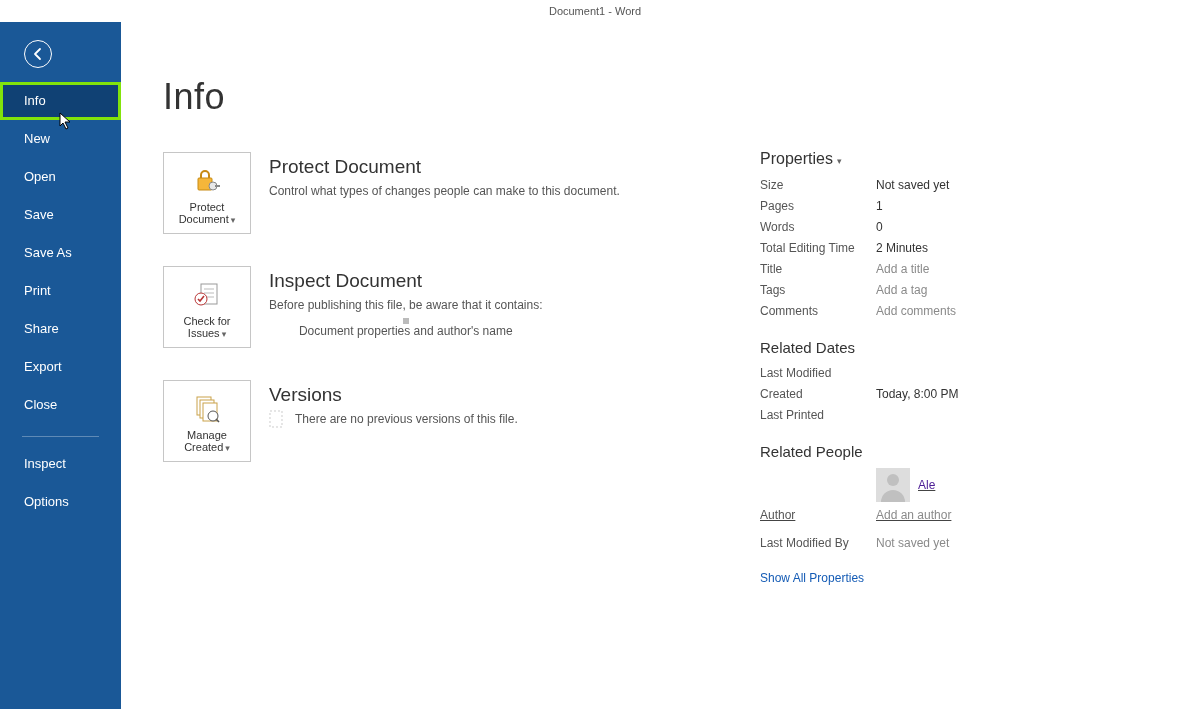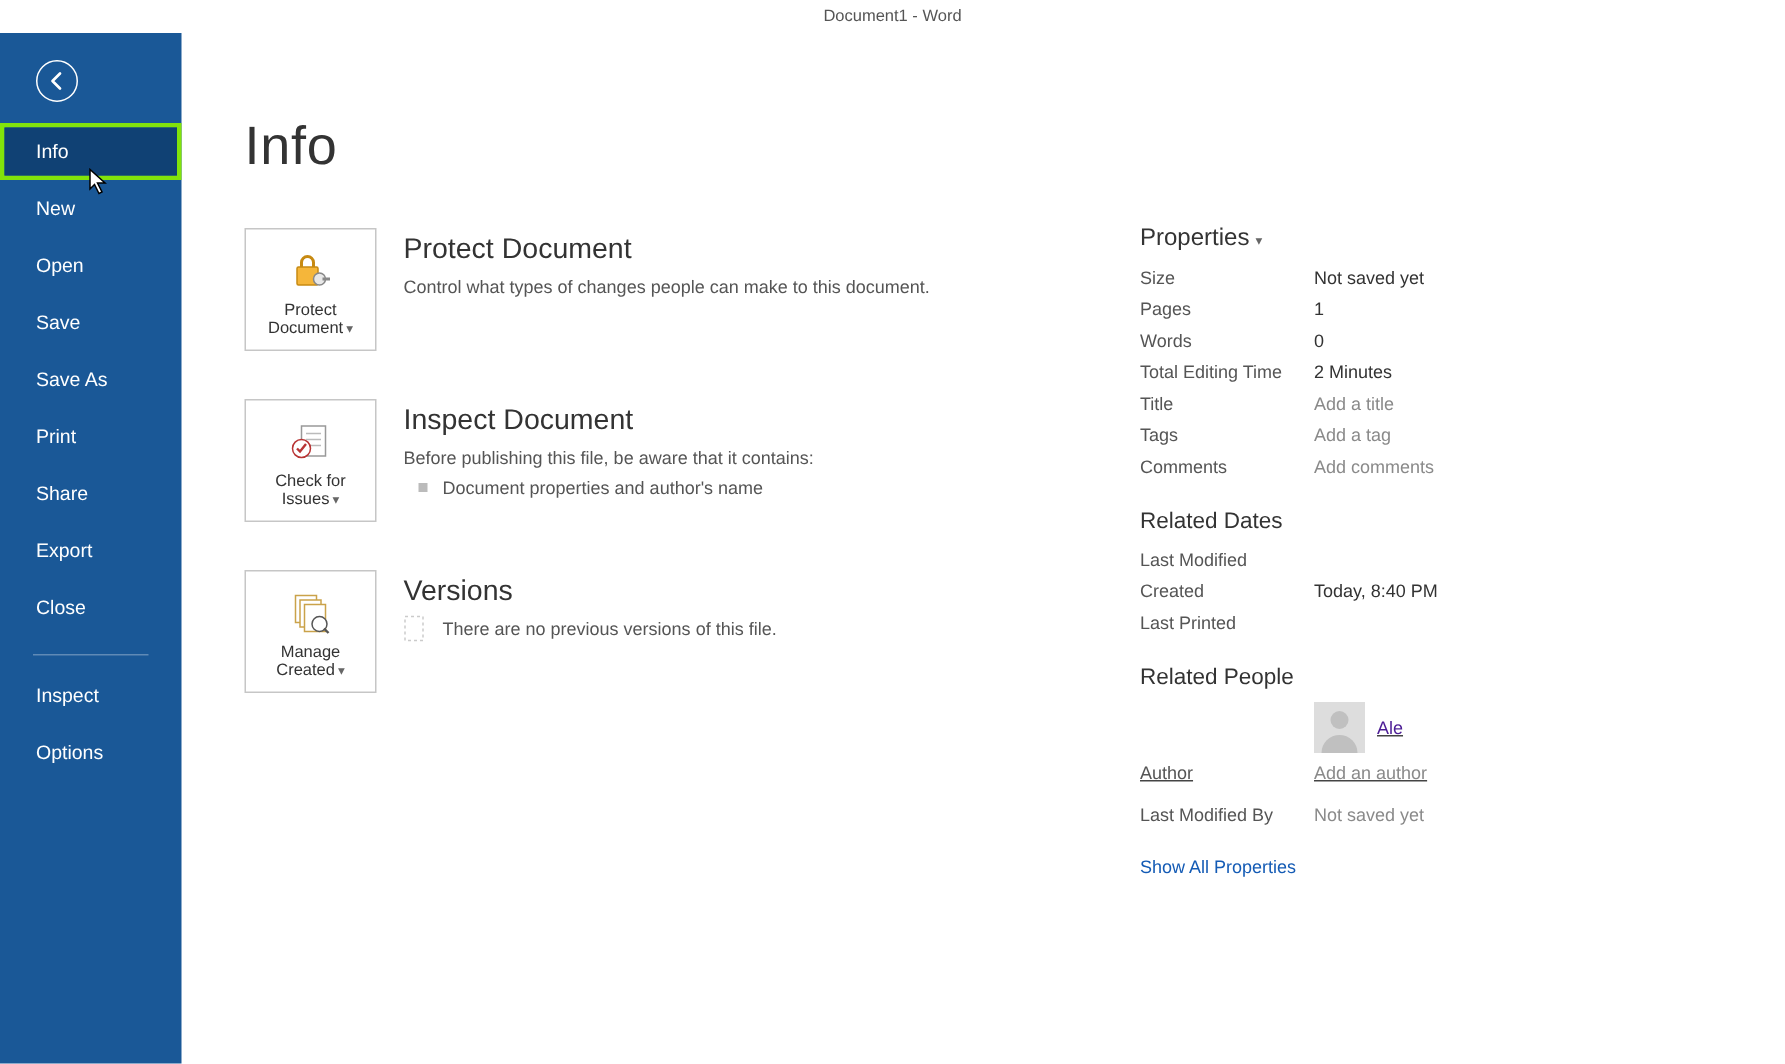--- a/index.html
+++ b/index.html
@@ -57,21 +57,21 @@
   .big-btn {
     width:88px; border:1px solid #c6c6c6; text-align:center;
     padding: 10px 4px 8px 4px; font-size:11px; color:#333; cursor:pointer;
     margin-right:18px; flex-shrink:0; background:#fff;
   }
   .big-btn .icon-slot { height:34px; display:flex; align-items:center; justify-content:center; margin-bottom:4px;}
   .big-btn .label .caret::after { content:"▾"; font-size:9px; margin-left:2px; color:#666;}
   .sec-body .sec-title { font-size:19px; color:#333; font-weight:400; margin-bottom:4px; margin-top:4px;}
   .sec-body .sec-desc { font-size:12px; color:#555; line-height:1.5;}
   .sec-body ul { list-style:none; margin-top:4px; }
-  .sec-body ul li { font-size:12px; color:#555; display:flex; align-items:center; }
+  .sec-body ul li { font-size:12px; color:#555; display:flex; align-items:center;flex-direction:column; }
   .sec-body ul li .bullet { width:6px; height:6px; background:#bbb; margin:0 10px 0 10px; }
   .no-versions-row { display:flex; align-items:center; font-size:12px; color:#555;justify-content:space-between;}
   .no-versions-row .doc-icon { margin-right:10px; opacity:.5;}
 
   
   .prop-head { font-size:16px; color:#333; font-weight:400; margin-bottom:6px; display:flex; align-items:center;}
   .prop-head .caret::after{content:"▾"; font-size:9px; margin-left:4px; color:#666;}
   .prop-row { display:flex; height:21px; align-items:center;}
   .prop-row .k { width:116px; color:#555;}
   .prop-row .v { color:#333;}
@@ -248,21 +248,21 @@
         </div>
 
       <div class="group-head">Related Dates</div>
       <div id="date-rows">
           <div class="prop-row">
             <div class="k">Last Modified</div>
             <div class="v"></div>
           </div>
           <div class="prop-row">
             <div class="k">Created</div>
-            <div class="v">Today, 8:40 PM</div>
+            <div class="v">Today, 8:00 PM</div>
           </div>
           <div class="prop-row">
             <div class="k">Last Printed</div>
             <div class="v"></div>
           </div>
         </div>
 
       <div class="group-head">Related People</div>
       <div class="prop-row" style="align-items:flex-end; height:auto;text-decoration:underline;">
         <div class="k" style="padding-top:8px;">Author</div>

